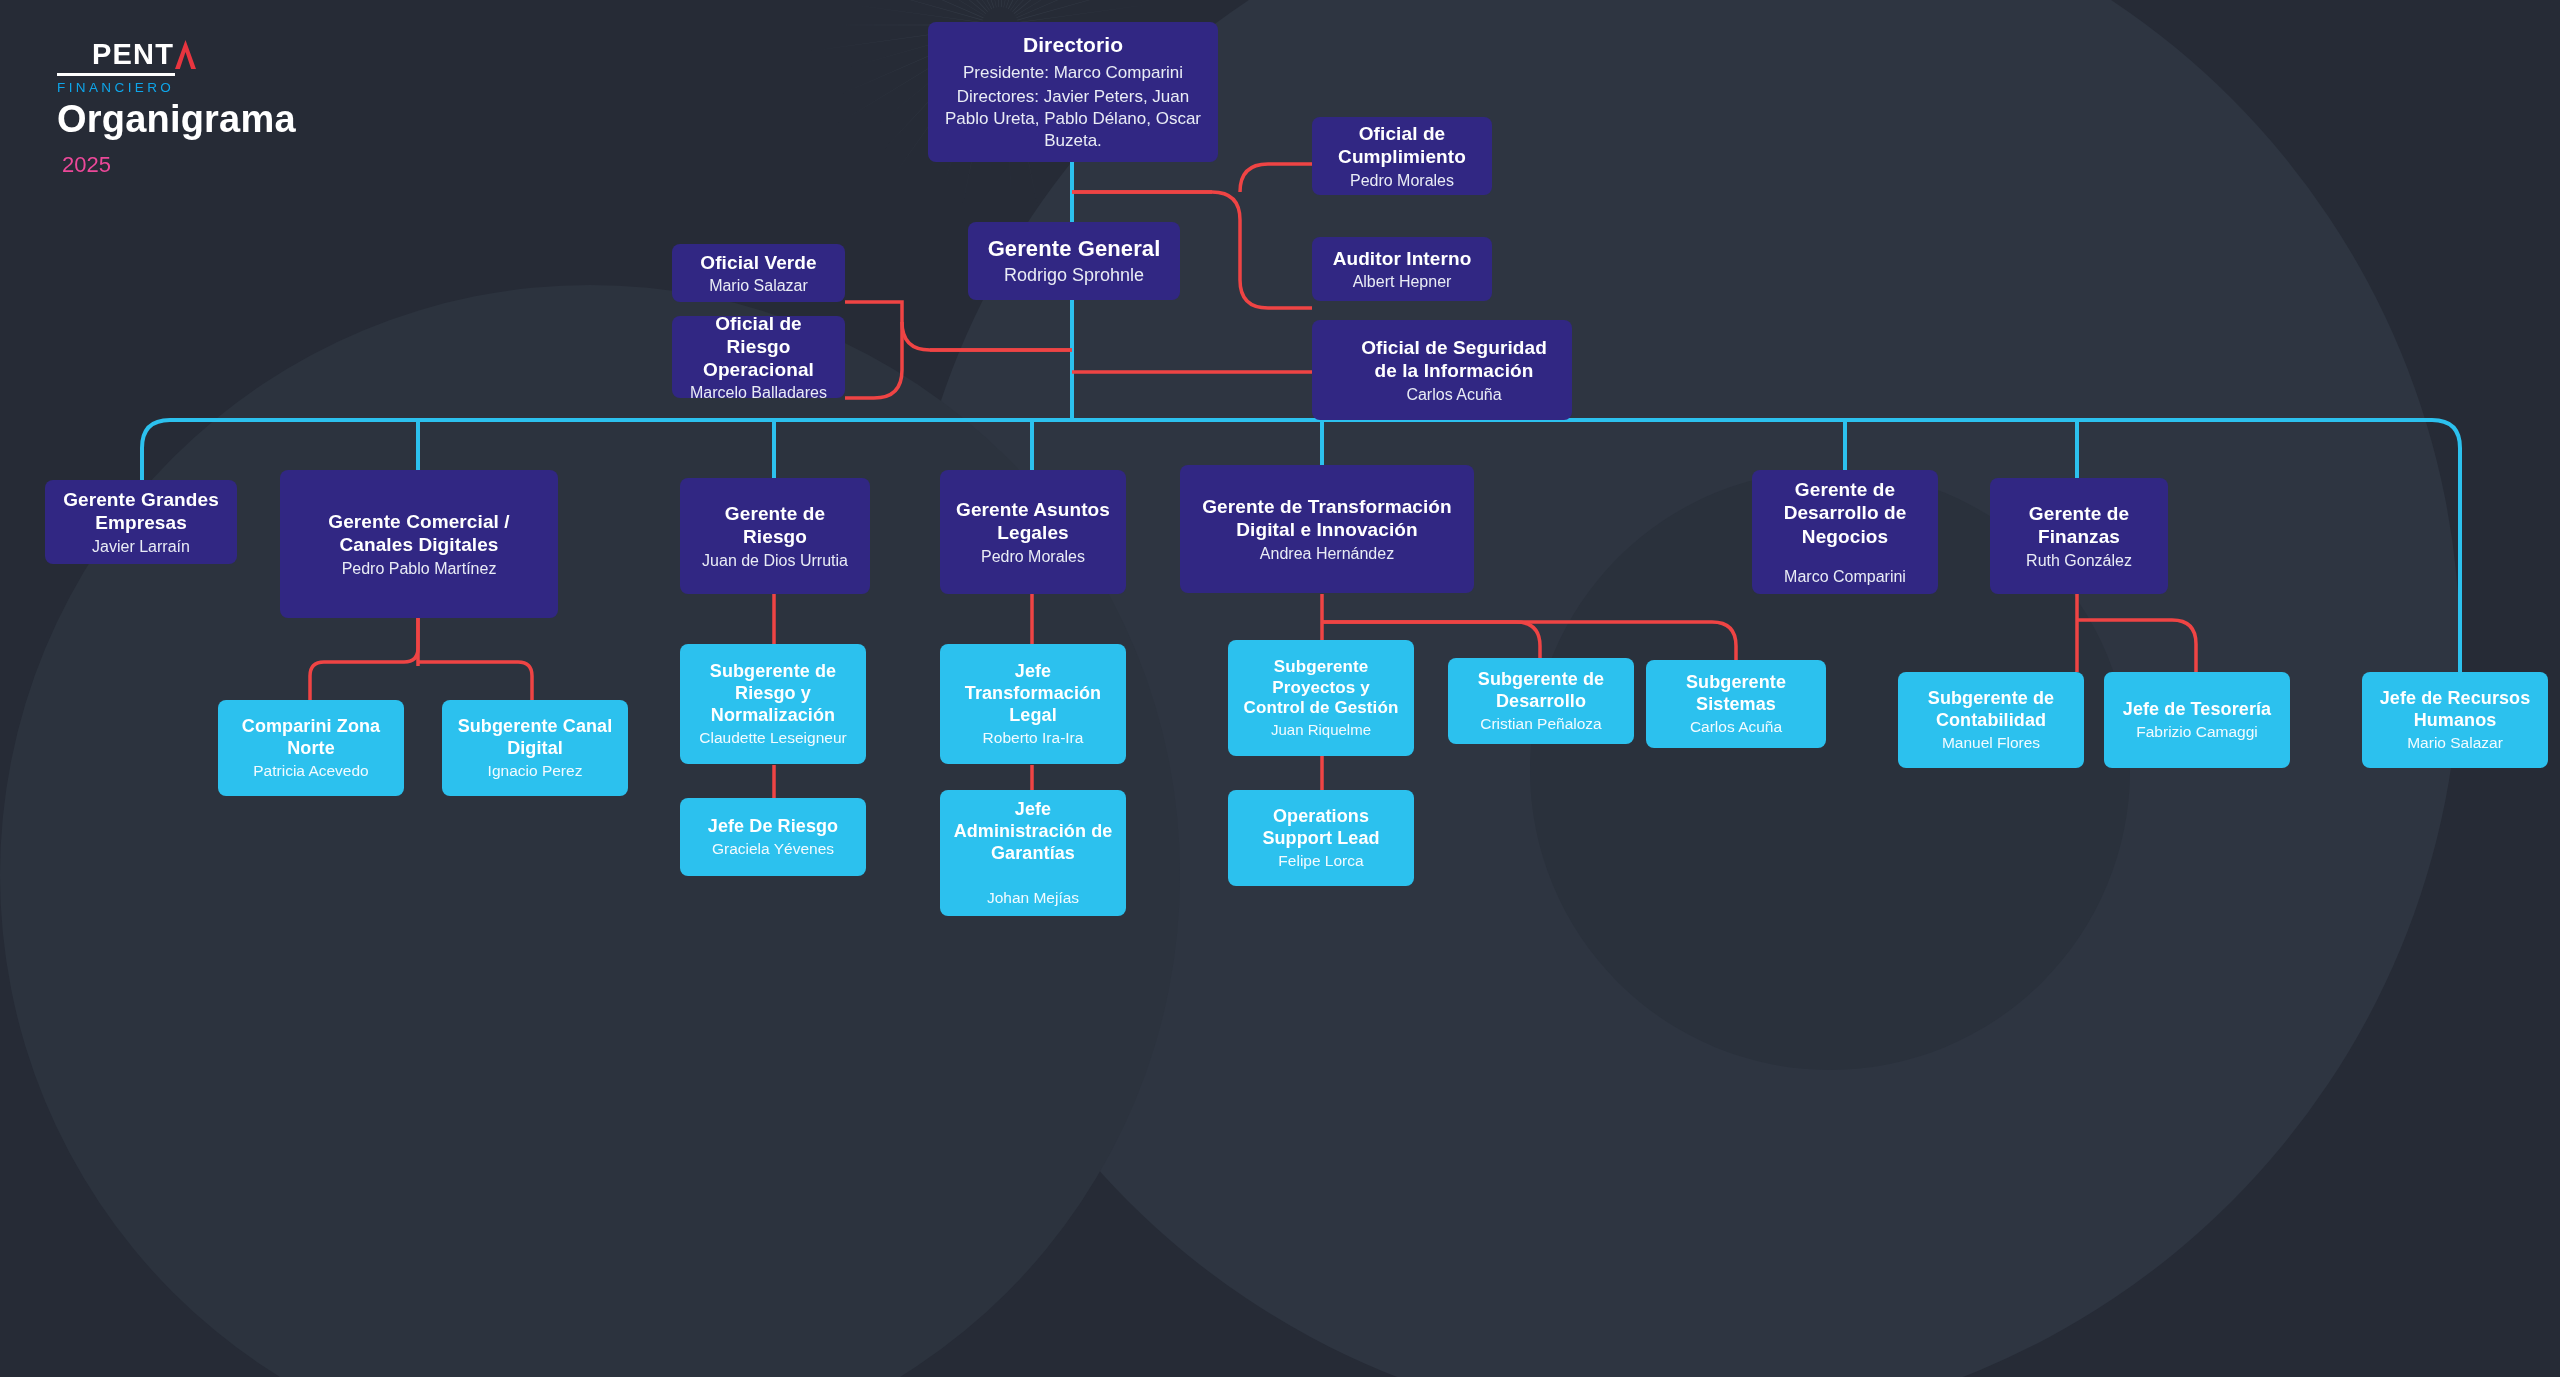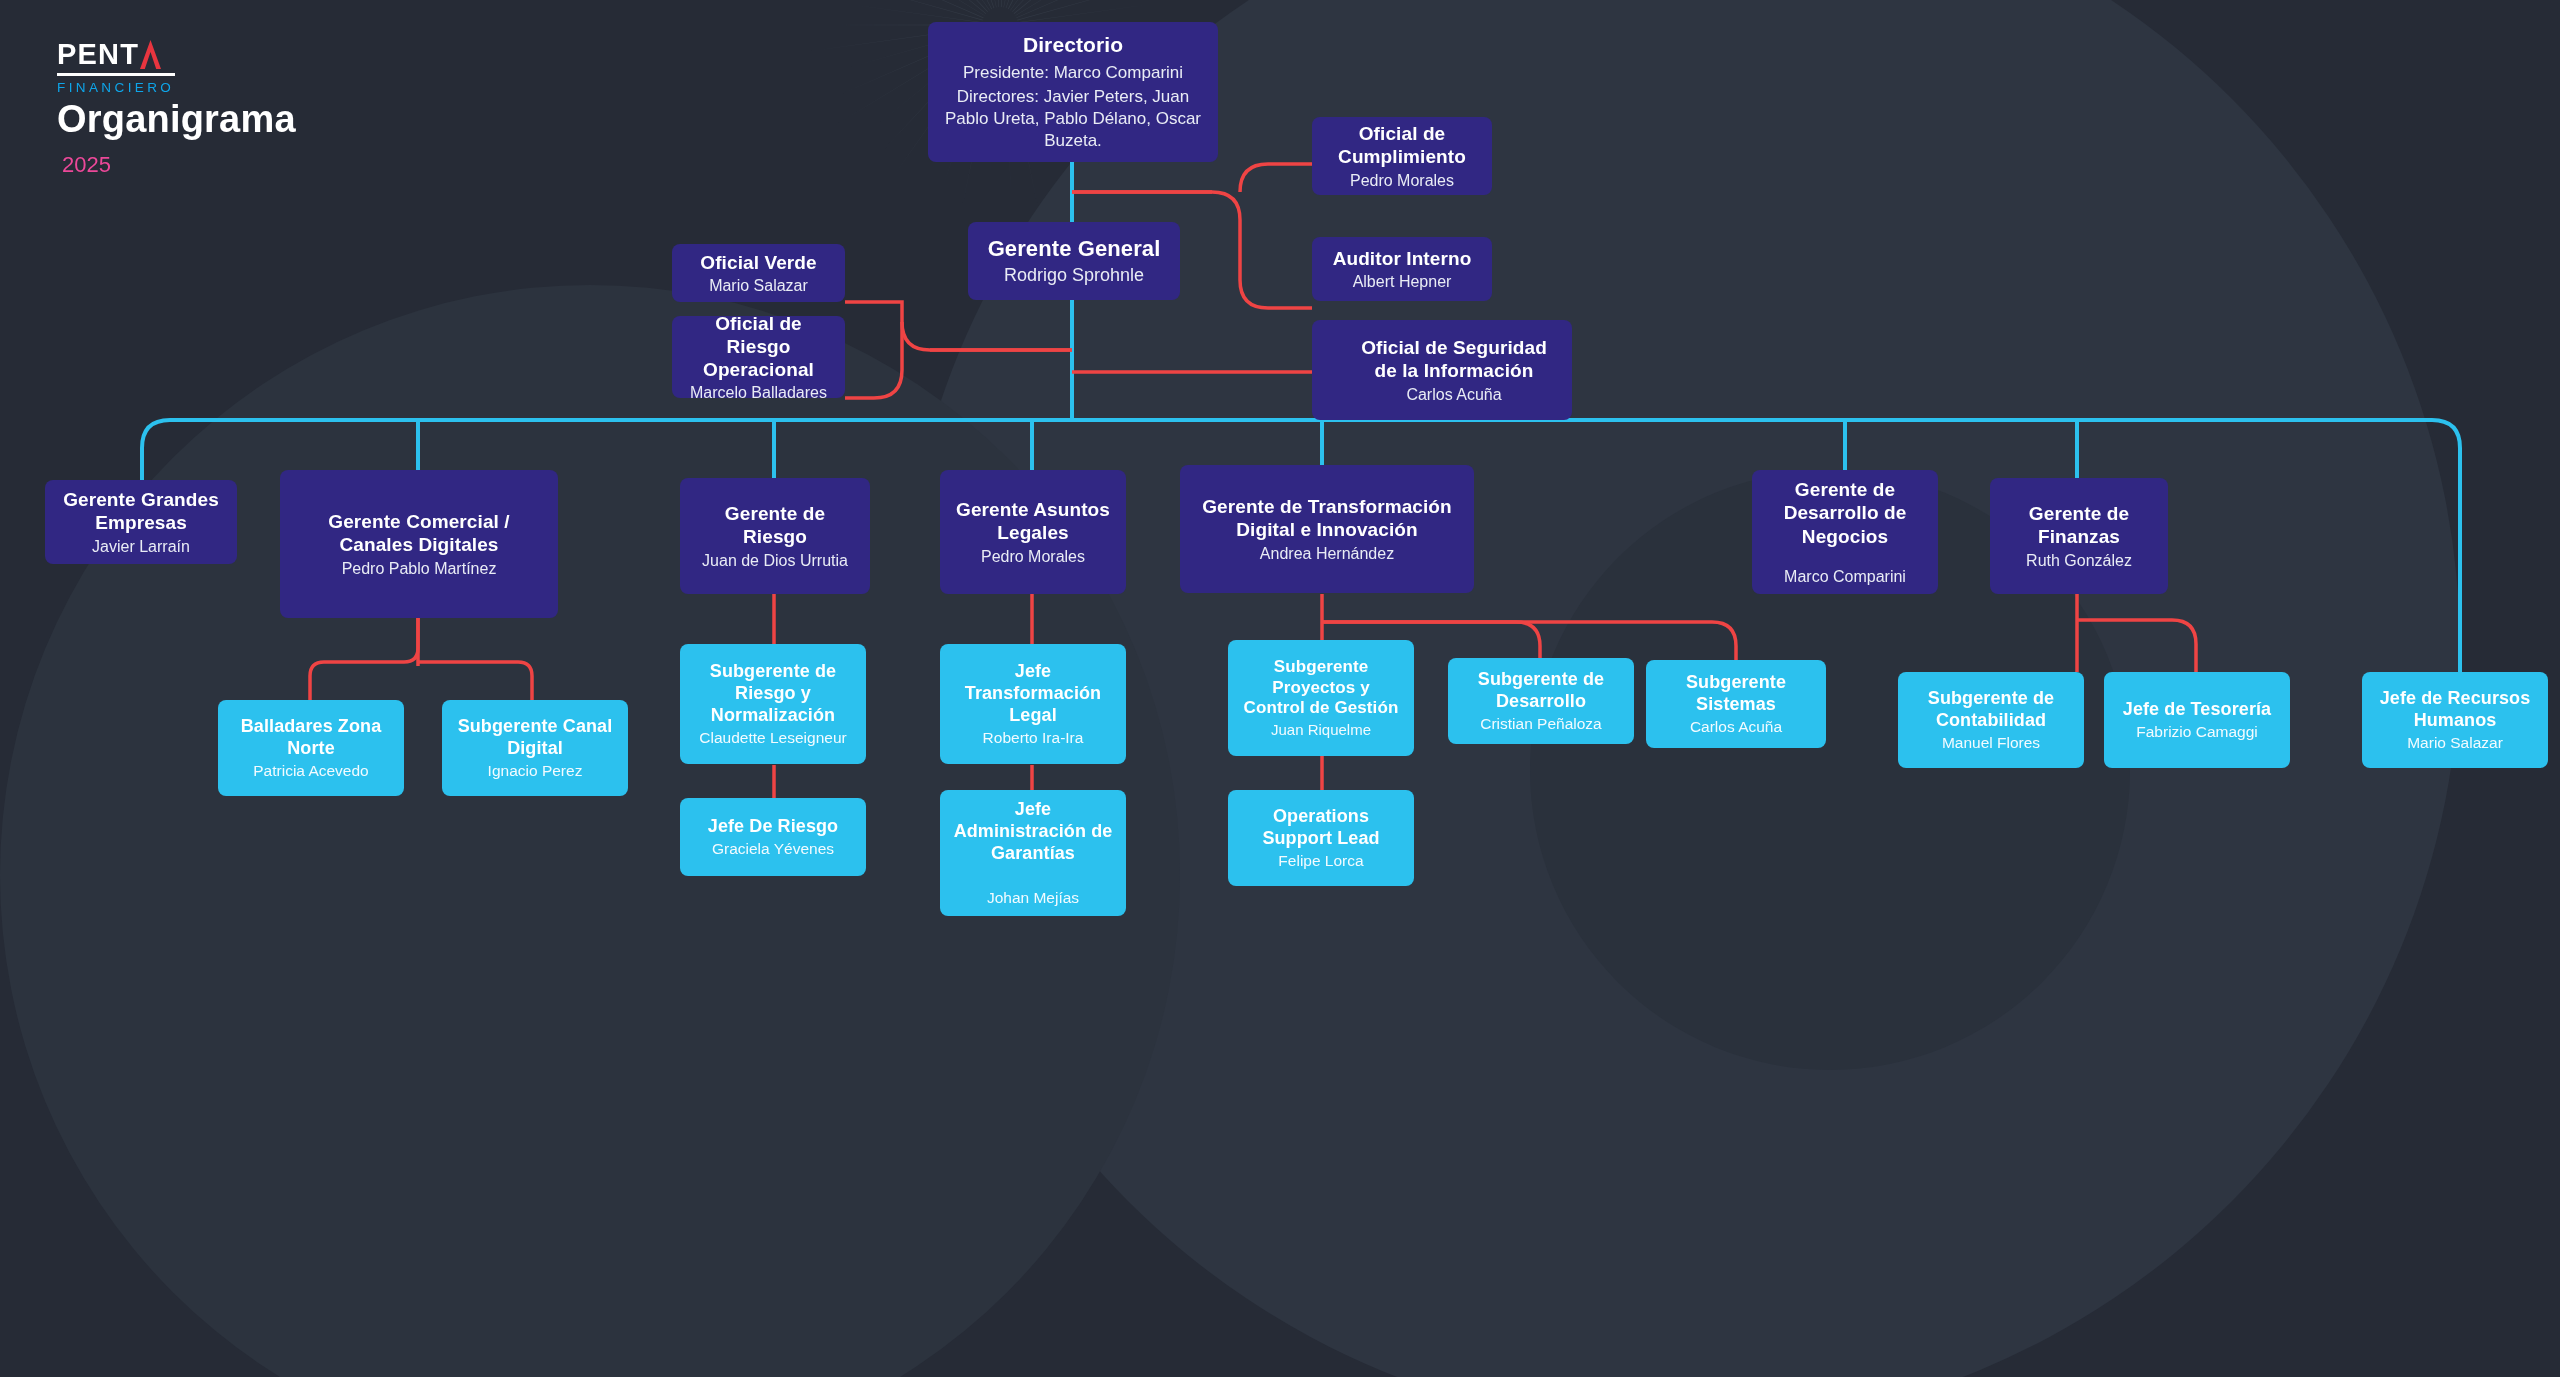--- a/index.html
+++ b/index.html
@@ -86,21 +86,21 @@
   .t-17 .title  { font-size: 17px; }
   .t-17 .person { font-size: 15px; }
 
   
   #node-directorio .title { font-size: 21px; margin-bottom: 3px; }
   #node-directorio .person { font-size: 17px; line-height: 1.3; }
 
   
   #brand { position: absolute; left: 57px; top: 40px; z-index: 6; }
   #logo-wrap { position: relative; width: 118px; }
-  #logo-top { display: flex; align-items: flex-start; }
+  #logo-top { display: flex; align-items: flex-start; margin-left: 35px; }
   #logo-penta {
     font-size: 29px; font-weight: bold; color: #ffffff;
     letter-spacing: 1.2px; line-height: 1;
     font-family: "Liberation Sans", sans-serif;
   }
   #logo-a {
     position: relative; width: 21px; height: 29px; margin-left: 1px;
   }
   #logo-a svg { position: absolute; left: 0; top: 0; }
   #logo-rule { width: 118px; height: 3px; background: #ffffff; margin-top: 4px; }
@@ -310,21 +310,21 @@
     <div class="title">Gerente de Desarrollo de Negocios</div>
     <div class="person">Marco Comparini</div>
   </div>
 
   <div class="node purple t-19" id="node-finanzas" style="left:1990px; top:478px; width:178px; height:116px;">
     <div class="title">Gerente de Finanzas</div>
     <div class="person">Ruth González</div>
   </div>
 
   <div class="node cyan t-18" id="node-zona-norte" style="left:218px; top:700px; width:186px; height:96px;">
-    <div class="title">Balladares Zona Norte</div>
+    <div class="title">Comparini Zona Norte</div>
     <div class="person">Patricia Acevedo</div>
   </div>
 
   <div class="node cyan t-18" id="node-canal-digital" style="left:442px; top:700px; width:186px; height:96px;">
     <div class="title">Subgerente Canal Digital</div>
     <div class="person">Ignacio Perez</div>
   </div>
 
   <div class="node cyan t-18" id="node-sub-riesgo" style="left:680px; top:644px; width:186px; height:120px;">
     <div class="title">Subgerente de Riesgo y Normalización</div>

